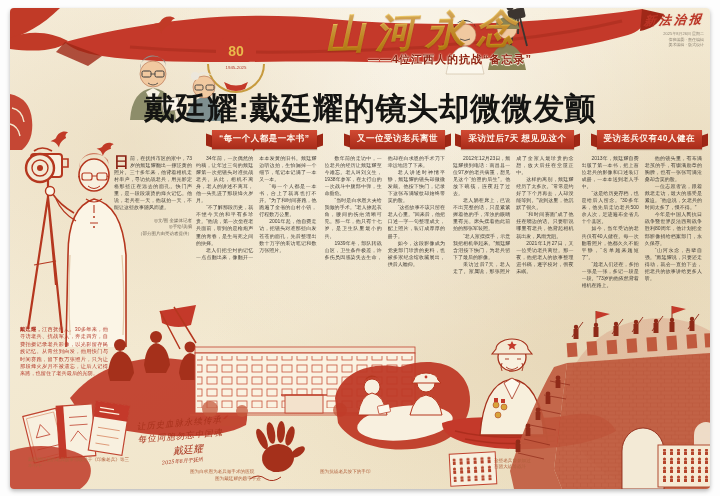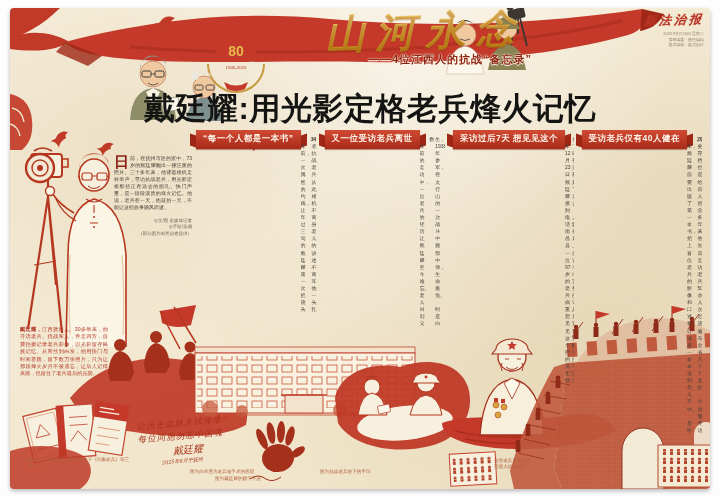--- a/index.html
+++ b/index.html
@@ -29,21 +29,21 @@
     text-shadow:0 1px 1px rgba(120,40,10,.25);}
   .banner-subtitle{position:absolute;left:295px;top:44px;width:290px;text-align:center;z-index:4;
     font-size:11px;font-weight:bold;color:#8f2414;letter-spacing:1px;
     text-shadow:0 0 2px #fff6e4,0 0 1px #fff6e4,0 1px 0 #fff6e4;}
   
   .headline{position:absolute;left:130px;top:80px;width:460px;text-align:center;z-index:4;
     font-size:31px;font-weight:900;color:#141412;letter-spacing:0.5px;}
   
   .cols{position:absolute;left:186px;top:122px;width:506px;display:flex;gap:8px;
     align-items:flex-start;z-index:3;}
-  .col{flex:1;display:flex;flex-direction:row;align-items:flex-start;min-width:0;}
+  .col{flex:1;display:flex;flex-direction:column;align-items:flex-end;min-width:0;}
   .col-header{background:linear-gradient(180deg,#d14a33,#a82b19);color:#fff6ea;font-size:8.5px;
     font-weight:bold;padding:3px 7px 3.5px;letter-spacing:.5px;white-space:nowrap;position:relative;
     box-shadow:0 1px 1px rgba(100,20,10,.4);}
   .col-header::before,.col-header::after{content:"";position:absolute;top:5px;width:9px;height:12px;
     background:#9e2715;z-index:-1;}
   .col-header::before{left:-6px;transform:skewY(18deg);}
   .col-header::after{right:-6px;transform:skewY(-18deg);}
   .col-body{margin-top:6px;width:100%;column-count:2;column-gap:6px;font-size:5px;
     line-height:7.1px;color:#45403a;text-align:justify;overflow:hidden;}
   .col-body p{margin:0;text-indent:2em;}
@@ -153,21 +153,21 @@
     <div class="mastlines">
       <div>2025年8月26日 星期二</div>
       <div>值班编委 · 责任编辑</div>
       <div>美术编辑 · 版式设计</div>
     </div>
   </div>
 
   <div class="banner-title">山河永念</div>
   <div class="banner-subtitle">——4位江西人的抗战“备忘录”</div>
 
-  <h1 class="headline" style="margin:0">戴廷耀:用光影定格老兵烽火记忆</h1>
+  <h1 class="headline" style="margin:0">戴廷耀:戴廷耀的镜头却微微发颤</h1>
 
   <svg class="photog-art" viewBox="0 0 124 212">
     <g stroke="#b5371f" fill="none" stroke-width="2">
       <path d="M38,42 V62 M38,62 L18,194 M38,62 L52,198 M38,62 L46,150" stroke-width="2.2"></path>
       <path d="M24,130 L46,126" stroke-width="1.2"></path>
     </g>
     <rect x="21" y="19" width="31" height="23" rx="3" fill="#f8f0df" stroke="#b5371f" stroke-width="2"></rect>
     <circle cx="30" cy="33" r="14" fill="#f3e9d4" stroke="#b5371f" stroke-width="2.4"></circle>
     <circle cx="30" cy="33" r="8" fill="none" stroke="#b5371f" stroke-width="1.4"></circle>
     <circle cx="30" cy="33" r="3" fill="#b5371f"></circle>

